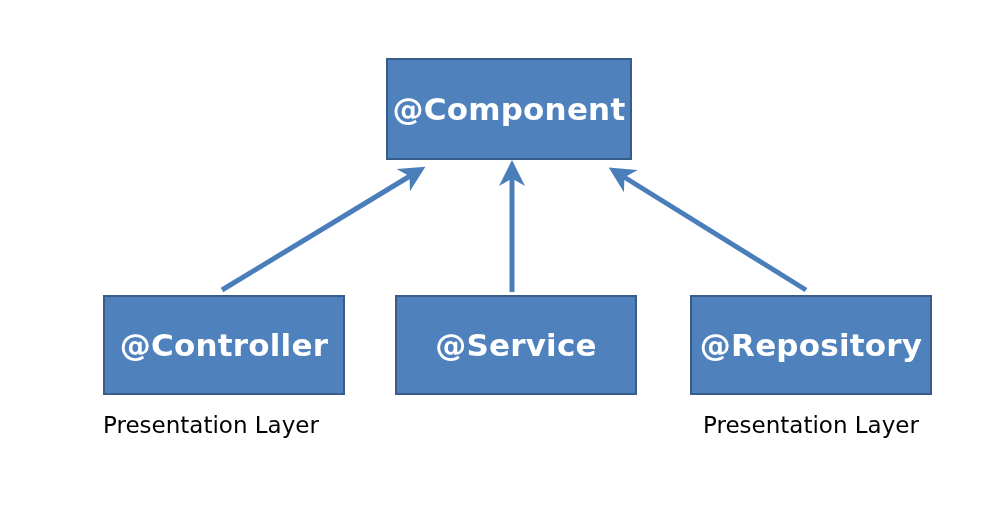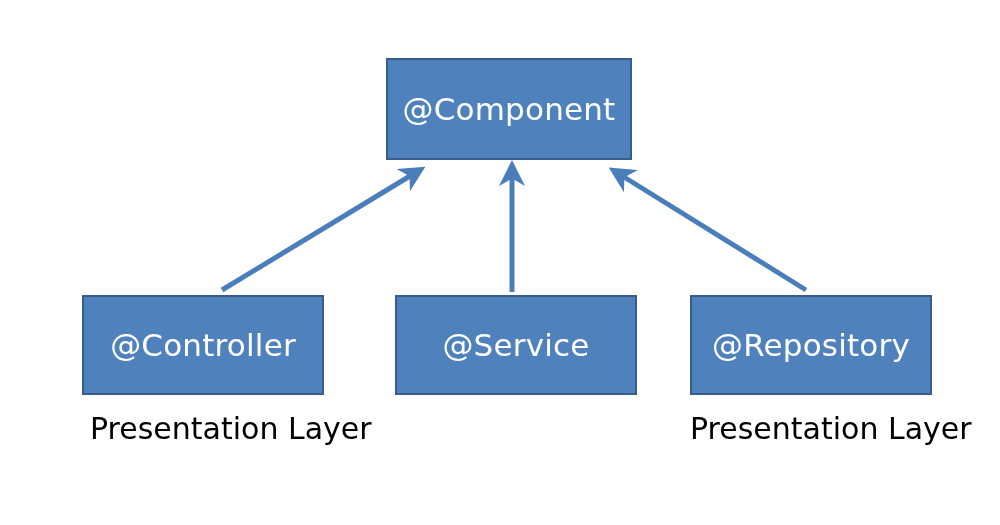--- a/index.html
+++ b/index.html
@@ -32,37 +32,37 @@
     box-sizing: border-box;
     background: #4f81bd;
     border: 2px solid #385d8a;
     display: flex;
     align-items: center;
     justify-content: center;
   }
   .node-label {
     color: #ffffff;
     font-size: 31px;
-    font-weight: 400;
+    font-weight: 700;
     letter-spacing: 0.2px;
     line-height: 1;
     white-space: nowrap;
   }
   .layer-caption {
     position: absolute;
     color: #000000;
-    font-size: 30px;
+    font-size: 23px;
     font-weight: 400;
     line-height: 1;
     text-align: center;
     white-space: nowrap;
   }
   
   #node-component { left: 386px; top: 58px;  width: 246px; height: 102px; }
-  #node-controller { left: 82px;  top: 295px; width: 242px; height: 100px; }
+  #node-controller { left: 103px;  top: 295px; width: 242px; height: 100px; }
   #node-service    { left: 395px; top: 295px; width: 242px; height: 100px; }
   #node-repository { left: 690px; top: 295px; width: 242px; height: 100px; }
   
   #caption-presentation { left: 90px;  top: 414px; width: 242px; }
   #caption-service      { left: 395px; top: 414px; width: 242px; }
   #caption-persistence  { left: 690px; top: 414px; width: 242px; }
 </style>
 </head>
 <body>
 

